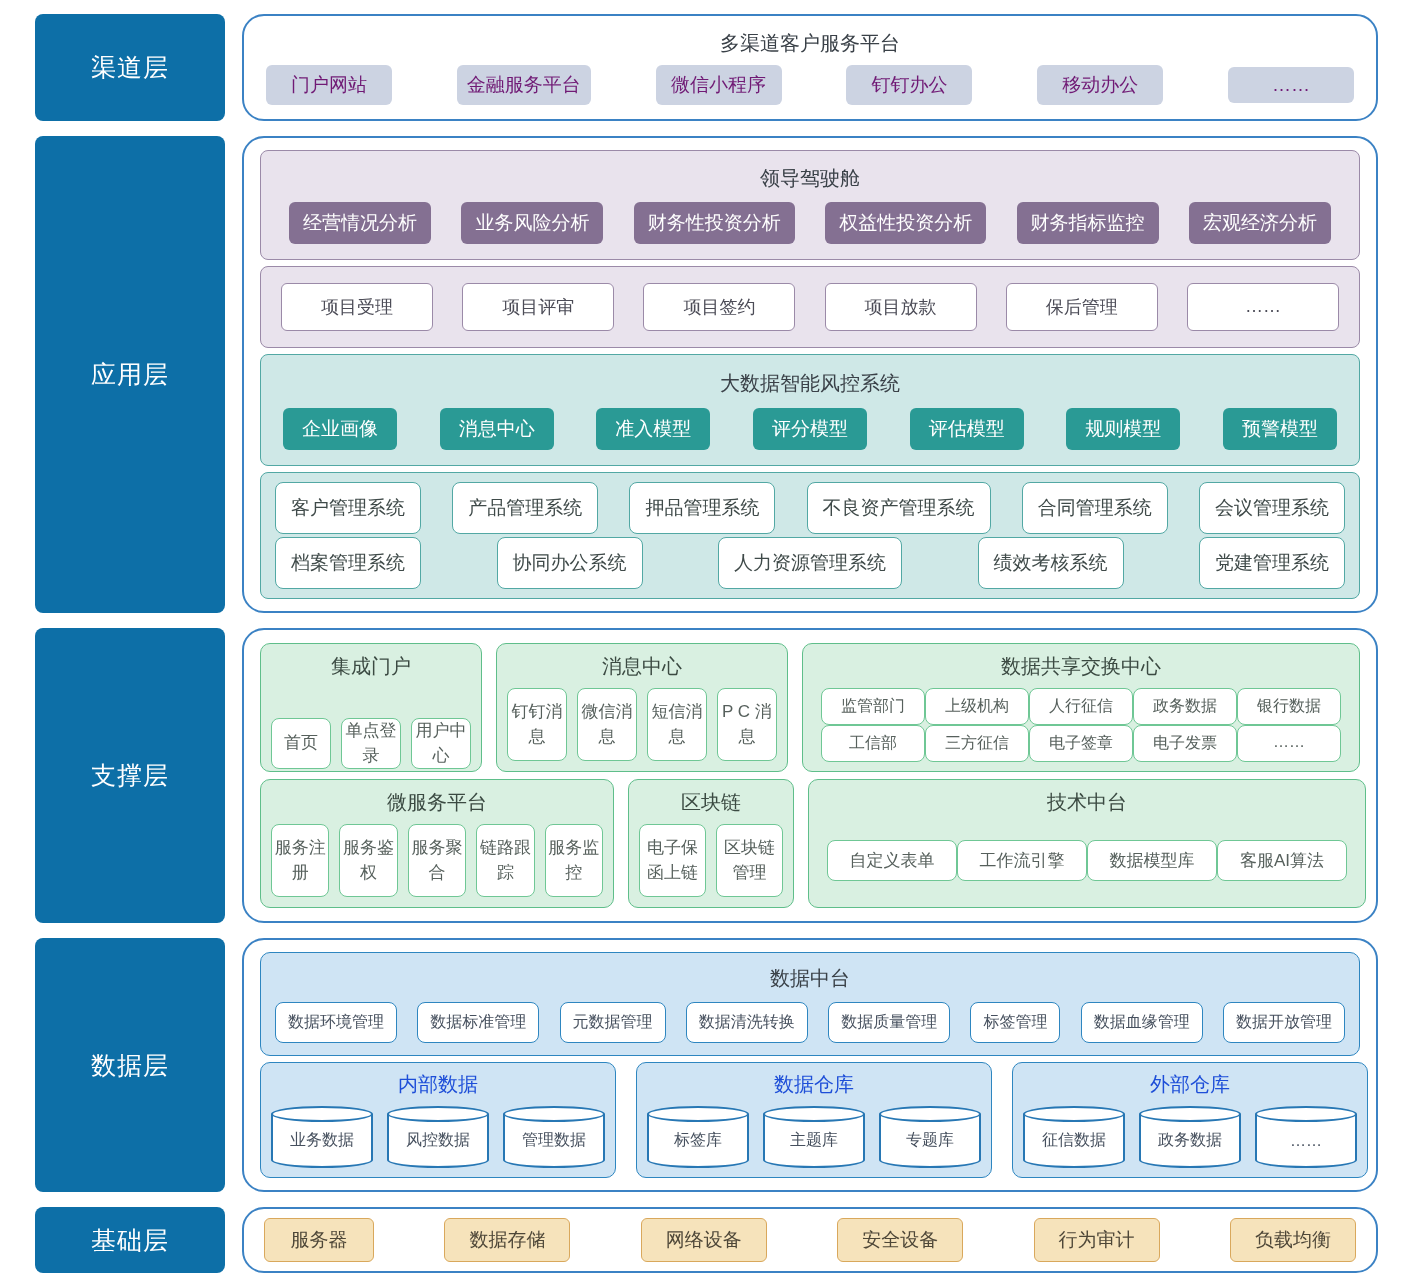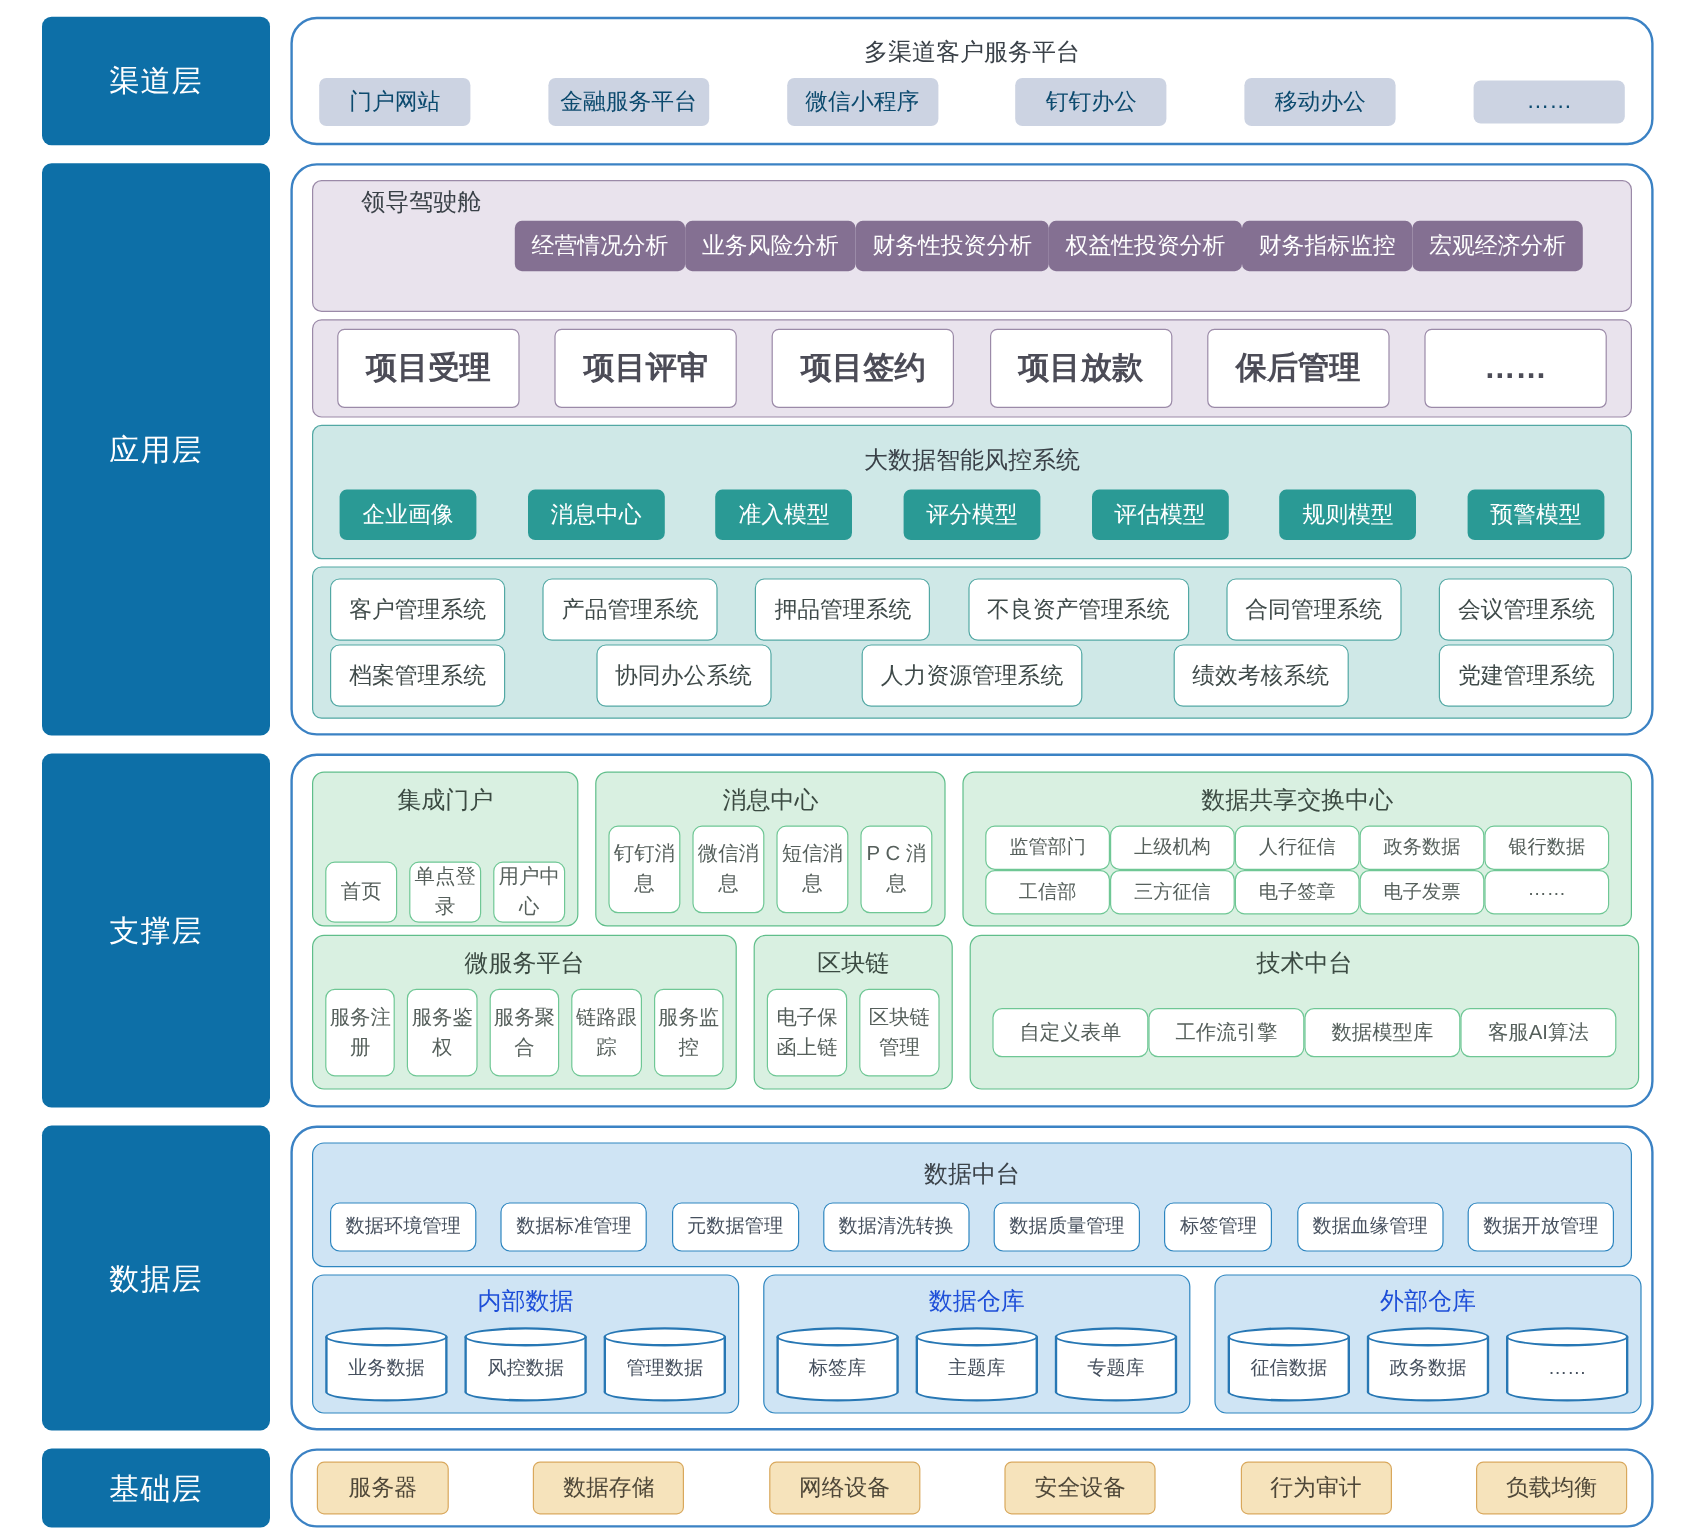--- a/index.html
+++ b/index.html
@@ -26,38 +26,38 @@
   .h-support { height: 296px; }
   .h-data    { height: 255px; }
   .h-infra   { height: 66px;  }
 
   .panel-title { font-size: 20px; text-align: center; color: #3a4148; }
 
   
   .channel-inner { height: 100%; display: flex; flex-direction: column;
                    justify-content: space-evenly; padding: 6px 22px; }
   .chips { display: flex; justify-content: space-between; align-items: center; }
-  .c-chip { background: #ccd3e2; color: #0c4a6e; font-size: 19px;
+  .c-chip { background: #ccd3e2; color: #701a75; font-size: 19px;
             padding: 7px 10px; border-radius: 6px; min-width: 126px; text-align: center; }
 
   
   .app-inner { height: 100%; display: flex; flex-direction: column;
                justify-content: space-between; padding: 12px 16px; }
   .sect { border-radius: 8px; }
   .purple-sect { background: #e9e3ed; border: 1px solid #9b8aa8; }
   .teal-sect   { background: #cfe8e7; border: 1px solid #52a8a4; }
-  .cockpit { height: 110px; display: flex; flex-direction: row;
-             justify-content: space-evenly; padding: 4px 12px; }
+  .cockpit { height: 110px; display: flex; flex-direction: column;
+             justify-content: space-evenly; padding: 4px 28px; }
   .p-chip { background: #847092; color: #fff; font-size: 19px;
             padding: 8px 14px; border-radius: 6px; }
   .flow { height: 82px; display: flex; align-items: center;
           justify-content: space-between; padding: 0 20px; }
   .flow-btn { background: #fff; border: 1px solid #9b8aa8; border-radius: 6px;
-              width: 152px; height: 66px; display: flex; align-items: center;
-              justify-content: center; font-size: 26px; color: #4c4c57; font-weight: bold; }
+              width: 152px; height: 48px; display: flex; align-items: center;
+              justify-content: center; font-size: 18px; color: #4c4c57; }
   .risk { height: 112px; display: flex; flex-direction: column;
           justify-content: space-evenly; padding: 4px 22px; }
   .t-chip { background: #2a9a95; color: #fff; font-size: 19px;
             padding: 8px 19px; border-radius: 6px; }
   .systems { height: 127px; display: flex; flex-direction: column;
              justify-content: space-evenly; padding: 6px 14px; }
   .sys { background: #fff; border: 1px solid #52a8a4; border-radius: 8px;
          padding: 12px 15px; font-size: 19px; color: #3f4a49; }
 
   

